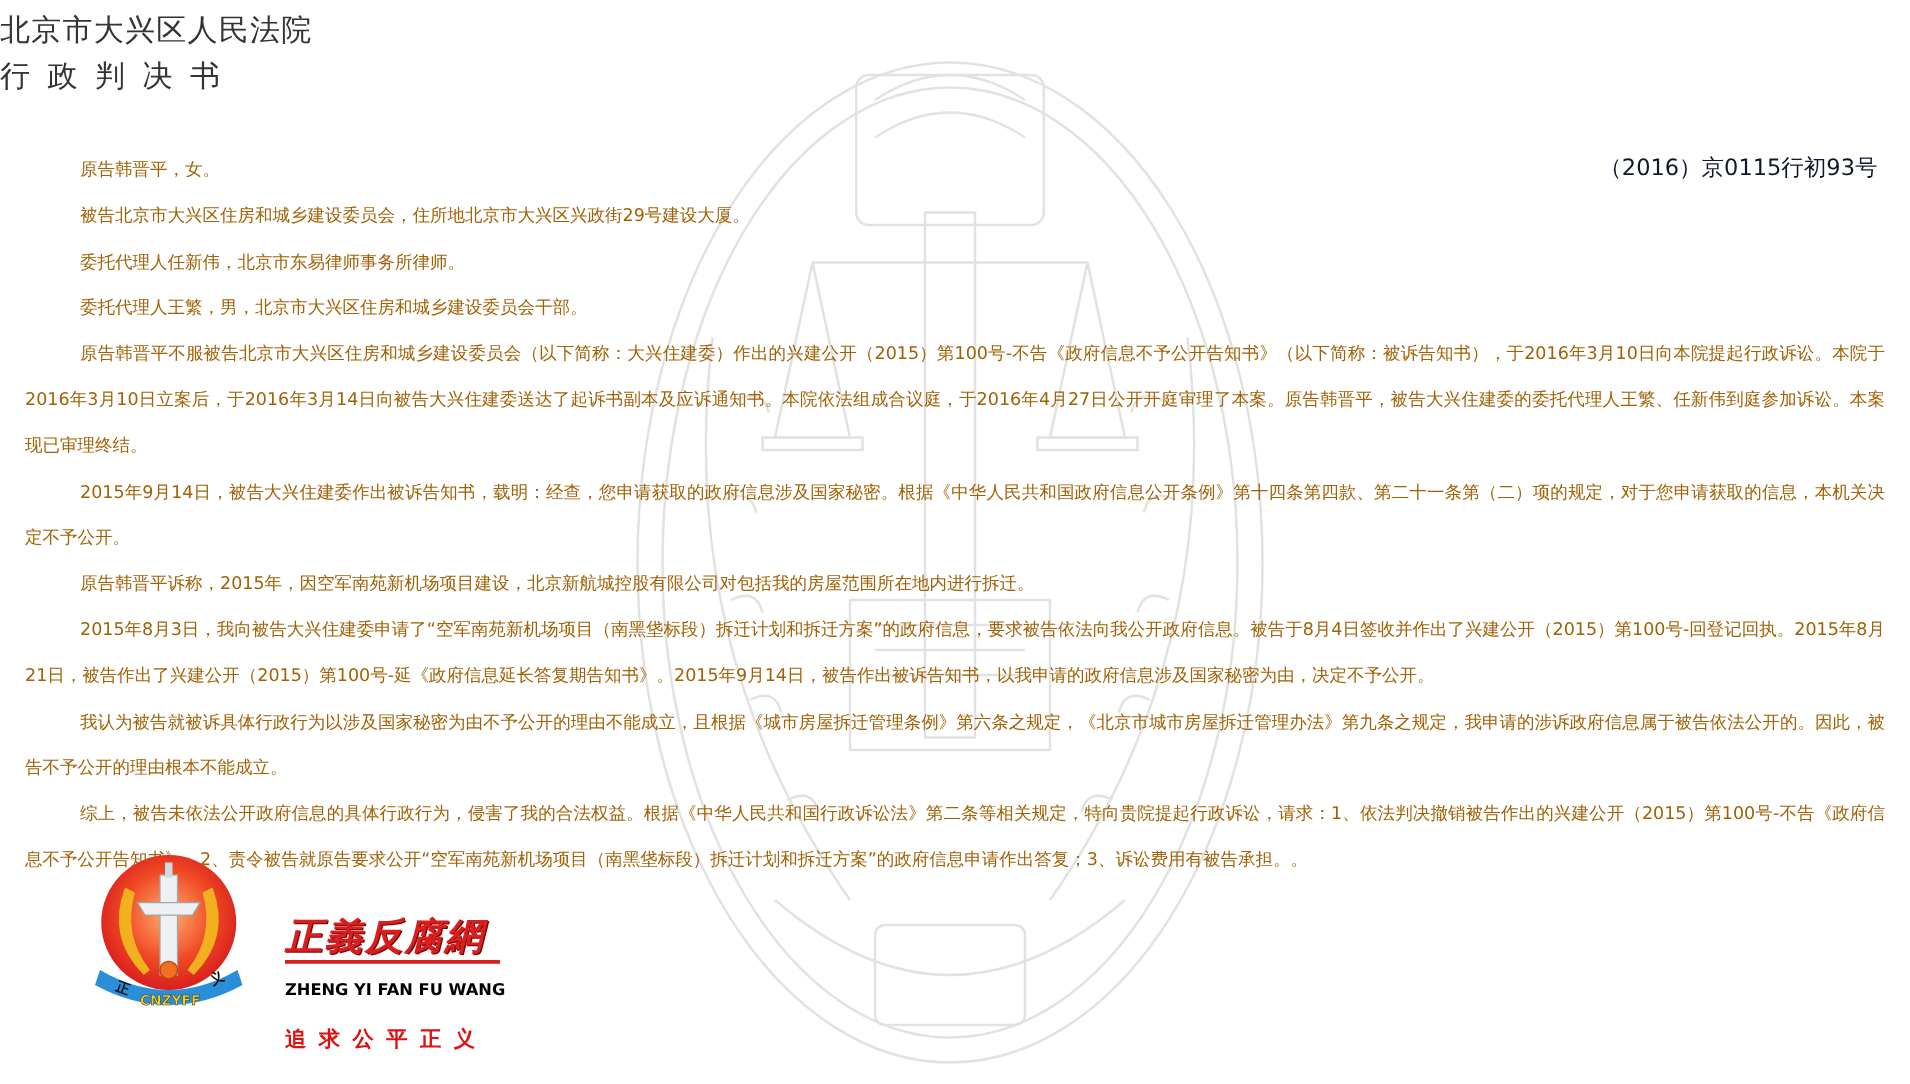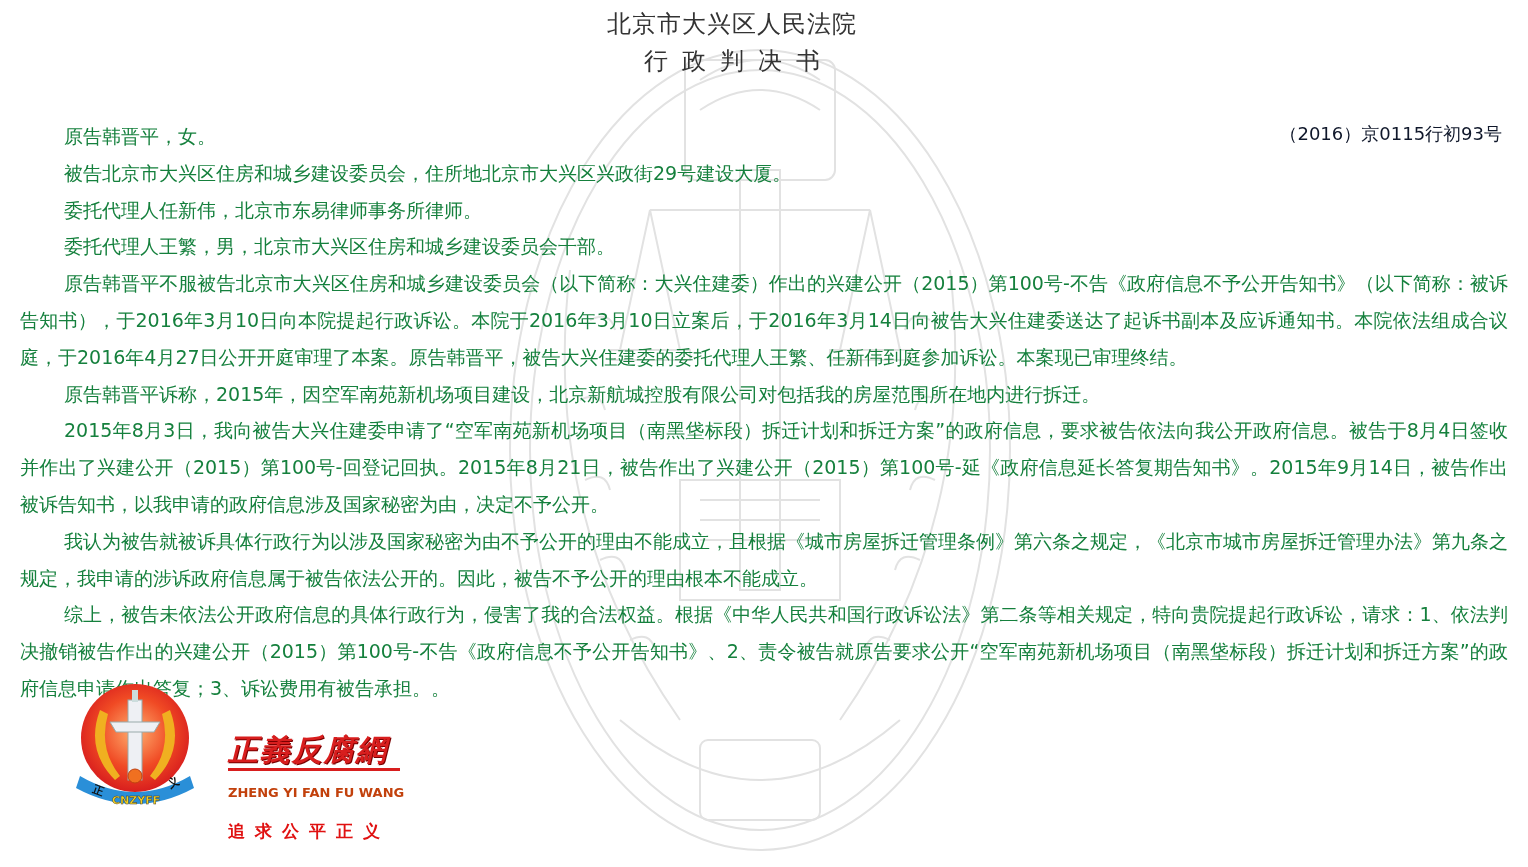--- a/index.html
+++ b/index.html
@@ -6,47 +6,47 @@
   body {
     width: 1528px; height: 867px; overflow: hidden; position: relative;
     background: #ffffff; color: #222222;
     font-family: "DejaVu Sans", "Liberation Sans", sans-serif;
   }
   .emblem {
     position: absolute; left: 500px; top: 20px; width: 520px; height: 847px;
     pointer-events: none;
   }
   .title {
-    position: absolute; left: 0; width: 1464px; text-align: center;
+    position: absolute; left: 0; width: 1464px; 
     font-size: 24px; color: #333; letter-spacing: 1px;
   }
   .title.t1 { top: 8px; }
-  .title.t2 { top: 45px; letter-spacing: 14px; padding-left: 14px; box-sizing: border-box; }
+  .title.t2 { top: 45px; letter-spacing: 14px; box-sizing: border-box; }
   .caseno {
     position: absolute; right: 26px; top: 86px; font-size: 18px; color: #0f172a; margin-top: 36px;
   }
   .body {
     position: absolute; left: 20px; top: 118px; width: 1488px;
-    font-size: 19px; line-height: 36.8px; color: #15803d;
+    font-size: 14px; line-height: 36.8px; color: #a16207;
   }
   .p { margin: 0; text-indent: 44px; text-align: justify; }
   .logo {
     position: absolute; left: 70px; top: 680px; width: 130px; height: 130px;
   }
   .brand {
     position: absolute; left: 228px; top: 732px; width: 172px;
   }
   .brand-cn {
     font-family: "DejaVu Serif", serif; font-size: 30px; font-weight: bold; color: #d81e1e;
     font-style: italic; letter-spacing: 2px; line-height: 36px;
     text-shadow: 1px 1px 0 #7a0000;
   }
   .brand-line { height: 3px; background: #d81e1e; margin-top: 0px; }
   .brand-py {
-    font-size: 13px; font-weight: bold; color: #c2410c; margin-top: 14px; white-space: nowrap;
+    font-size: 13px; font-weight: bold; color: #000000; margin-top: 14px; white-space: nowrap;
   }
   .brand-slogan {
     font-size: 17px; font-weight: bold; color: #e01010; letter-spacing: 10px; margin-top: 20px;
   }
 </style>
 </head>
 <body>
 
 <svg class="emblem" viewBox="0 0 520 847" fill="none" stroke="#e2e2e2" stroke-width="2">
   <ellipse cx="260" cy="430" rx="250" ry="400"></ellipse>
@@ -70,20 +70,21 @@
 <div class="title t1">北京市大兴区人民法院</div>
 <div class="title t2">行政判决书</div>
 <div class="caseno">（2016）京0115行初93号</div>
 
 <div class="body">
   <p class="p">原告韩晋平，女。</p>
   <p class="p">被告北京市大兴区住房和城乡建设委员会，住所地北京市大兴区兴政街29号建设大厦。</p>
   <p class="p">委托代理人任新伟，北京市东易律师事务所律师。</p>
   <p class="p">委托代理人王繁，男，北京市大兴区住房和城乡建设委员会干部。</p>
   <p class="p">原告韩晋平不服被告北京市大兴区住房和城乡建设委员会（以下简称：大兴住建委）作出的兴建公开（2015）第100号-不告《政府信息不予公开告知书》（以下简称：被诉告知书），于2016年3月10日向本院提起行政诉讼。本院于2016年3月10日立案后，于2016年3月14日向被告大兴住建委送达了起诉书副本及应诉通知书。本院依法组成合议庭，于2016年4月27日公开开庭审理了本案。原告韩晋平，被告大兴住建委的委托代理人王繁、任新伟到庭参加诉讼。本案现已审理终结。</p>
+  <p class="p">2015年9月14日，被告大兴住建委作出被诉告知书，载明：经查，您申请获取的政府信息涉及国家秘密。根据《中华人民共和国政府信息公开条例》第十四条第四款、第二十一条第（二）项的规定，对于您申请获取的信息，本机关决定不予公开。</p>
   <p class="p">原告韩晋平诉称，2015年，因空军南苑新机场项目建设，北京新航城控股有限公司对包括我的房屋范围所在地内进行拆迁。</p>
   <p class="p">2015年8月3日，我向被告大兴住建委申请了“空军南苑新机场项目（南黑垡标段）拆迁计划和拆迁方案”的政府信息，要求被告依法向我公开政府信息。被告于8月4日签收并作出了兴建公开（2015）第100号-回登记回执。2015年8月21日，被告作出了兴建公开（2015）第100号-延《政府信息延长答复期告知书》。2015年9月14日，被告作出被诉告知书，以我申请的政府信息涉及国家秘密为由，决定不予公开。</p>
   <p class="p">我认为被告就被诉具体行政行为以涉及国家秘密为由不予公开的理由不能成立，且根据《城市房屋拆迁管理条例》第六条之规定，《北京市城市房屋拆迁管理办法》第九条之规定，我申请的涉诉政府信息属于被告依法公开的。因此，被告不予公开的理由根本不能成立。</p>
   <p class="p">综上，被告未依法公开政府信息的具体行政行为，侵害了我的合法权益。根据《中华人民共和国行政诉讼法》第二条等相关规定，特向贵院提起行政诉讼，请求：1、依法判决撤销被告作出的兴建公开（2015）第100号-不告《政府信息不予公开告知书》、2、责令被告就原告要求公开“空军南苑新机场项目（南黑垡标段）拆迁计划和拆迁方案”的政府信息申请作出答复；3、诉讼费用有被告承担。。</p>
 </div>
 
 <svg class="logo" viewBox="0 0 130 130">
   <defs>
     <radialGradient id="rg" cx="50%" cy="45%" r="55%">
       <stop offset="0%" stop-color="#ffb070"></stop>

